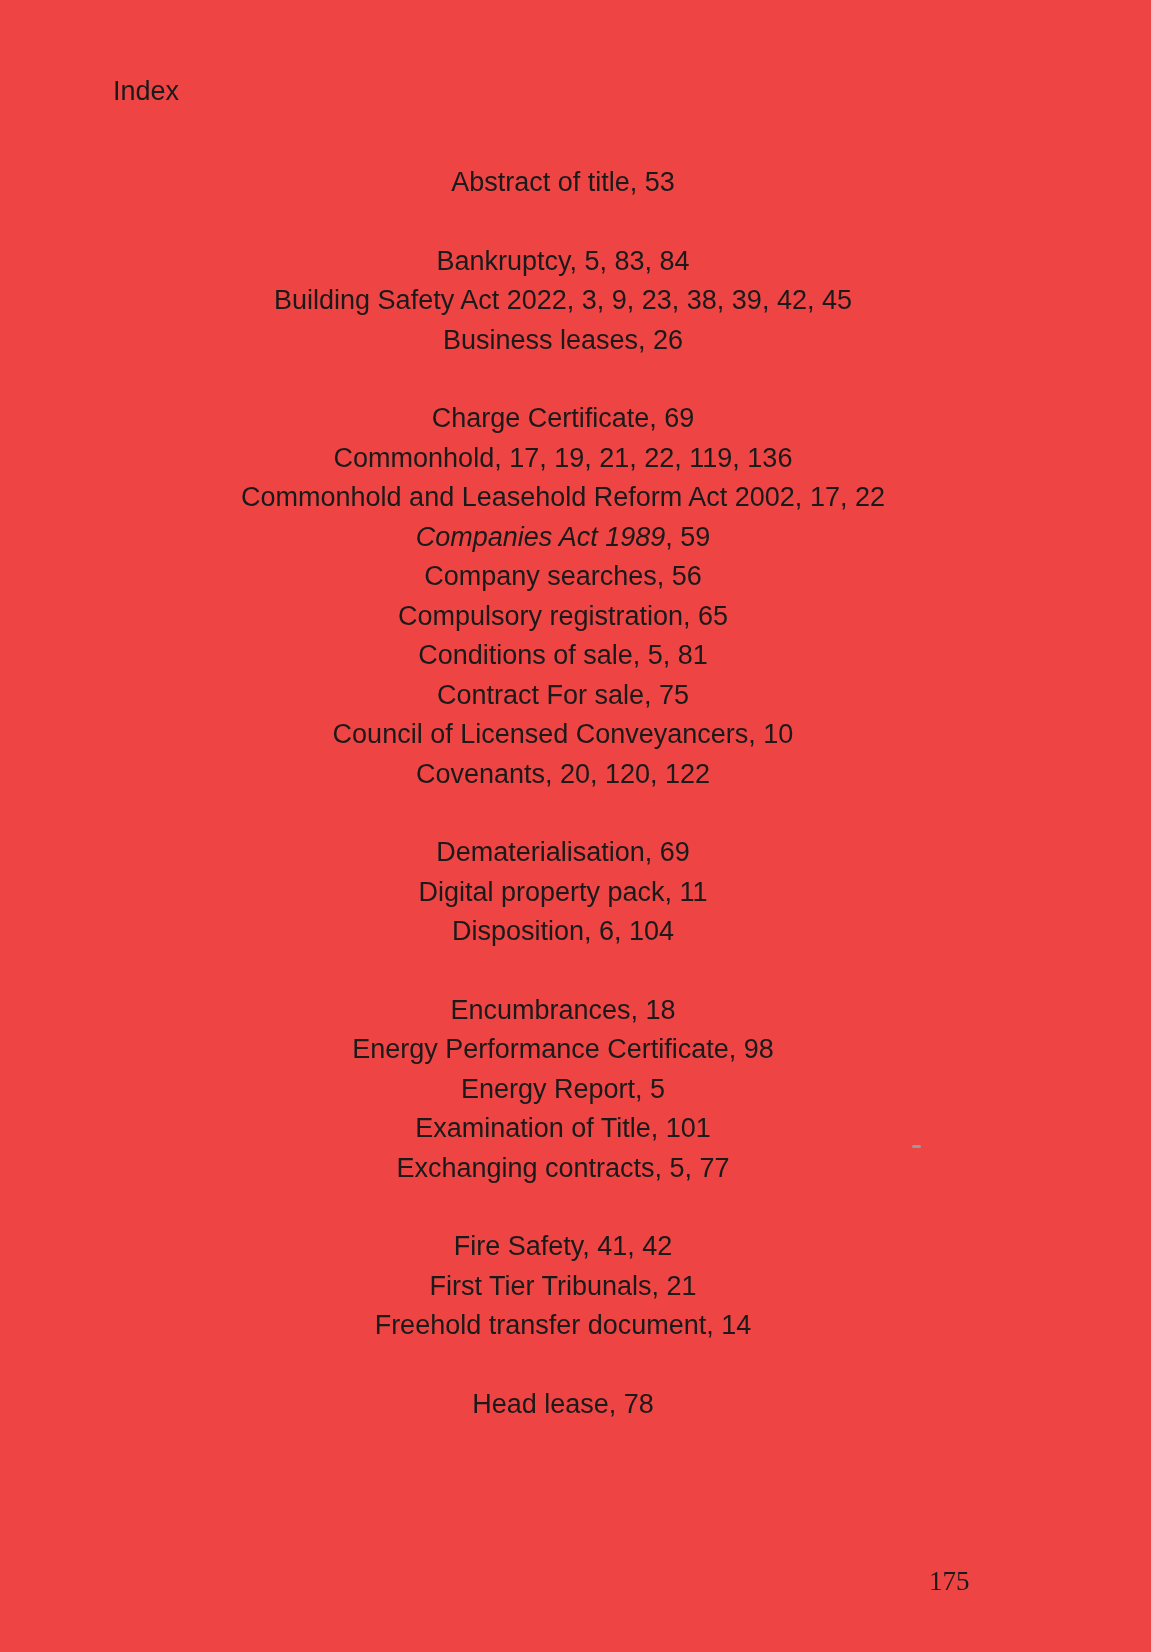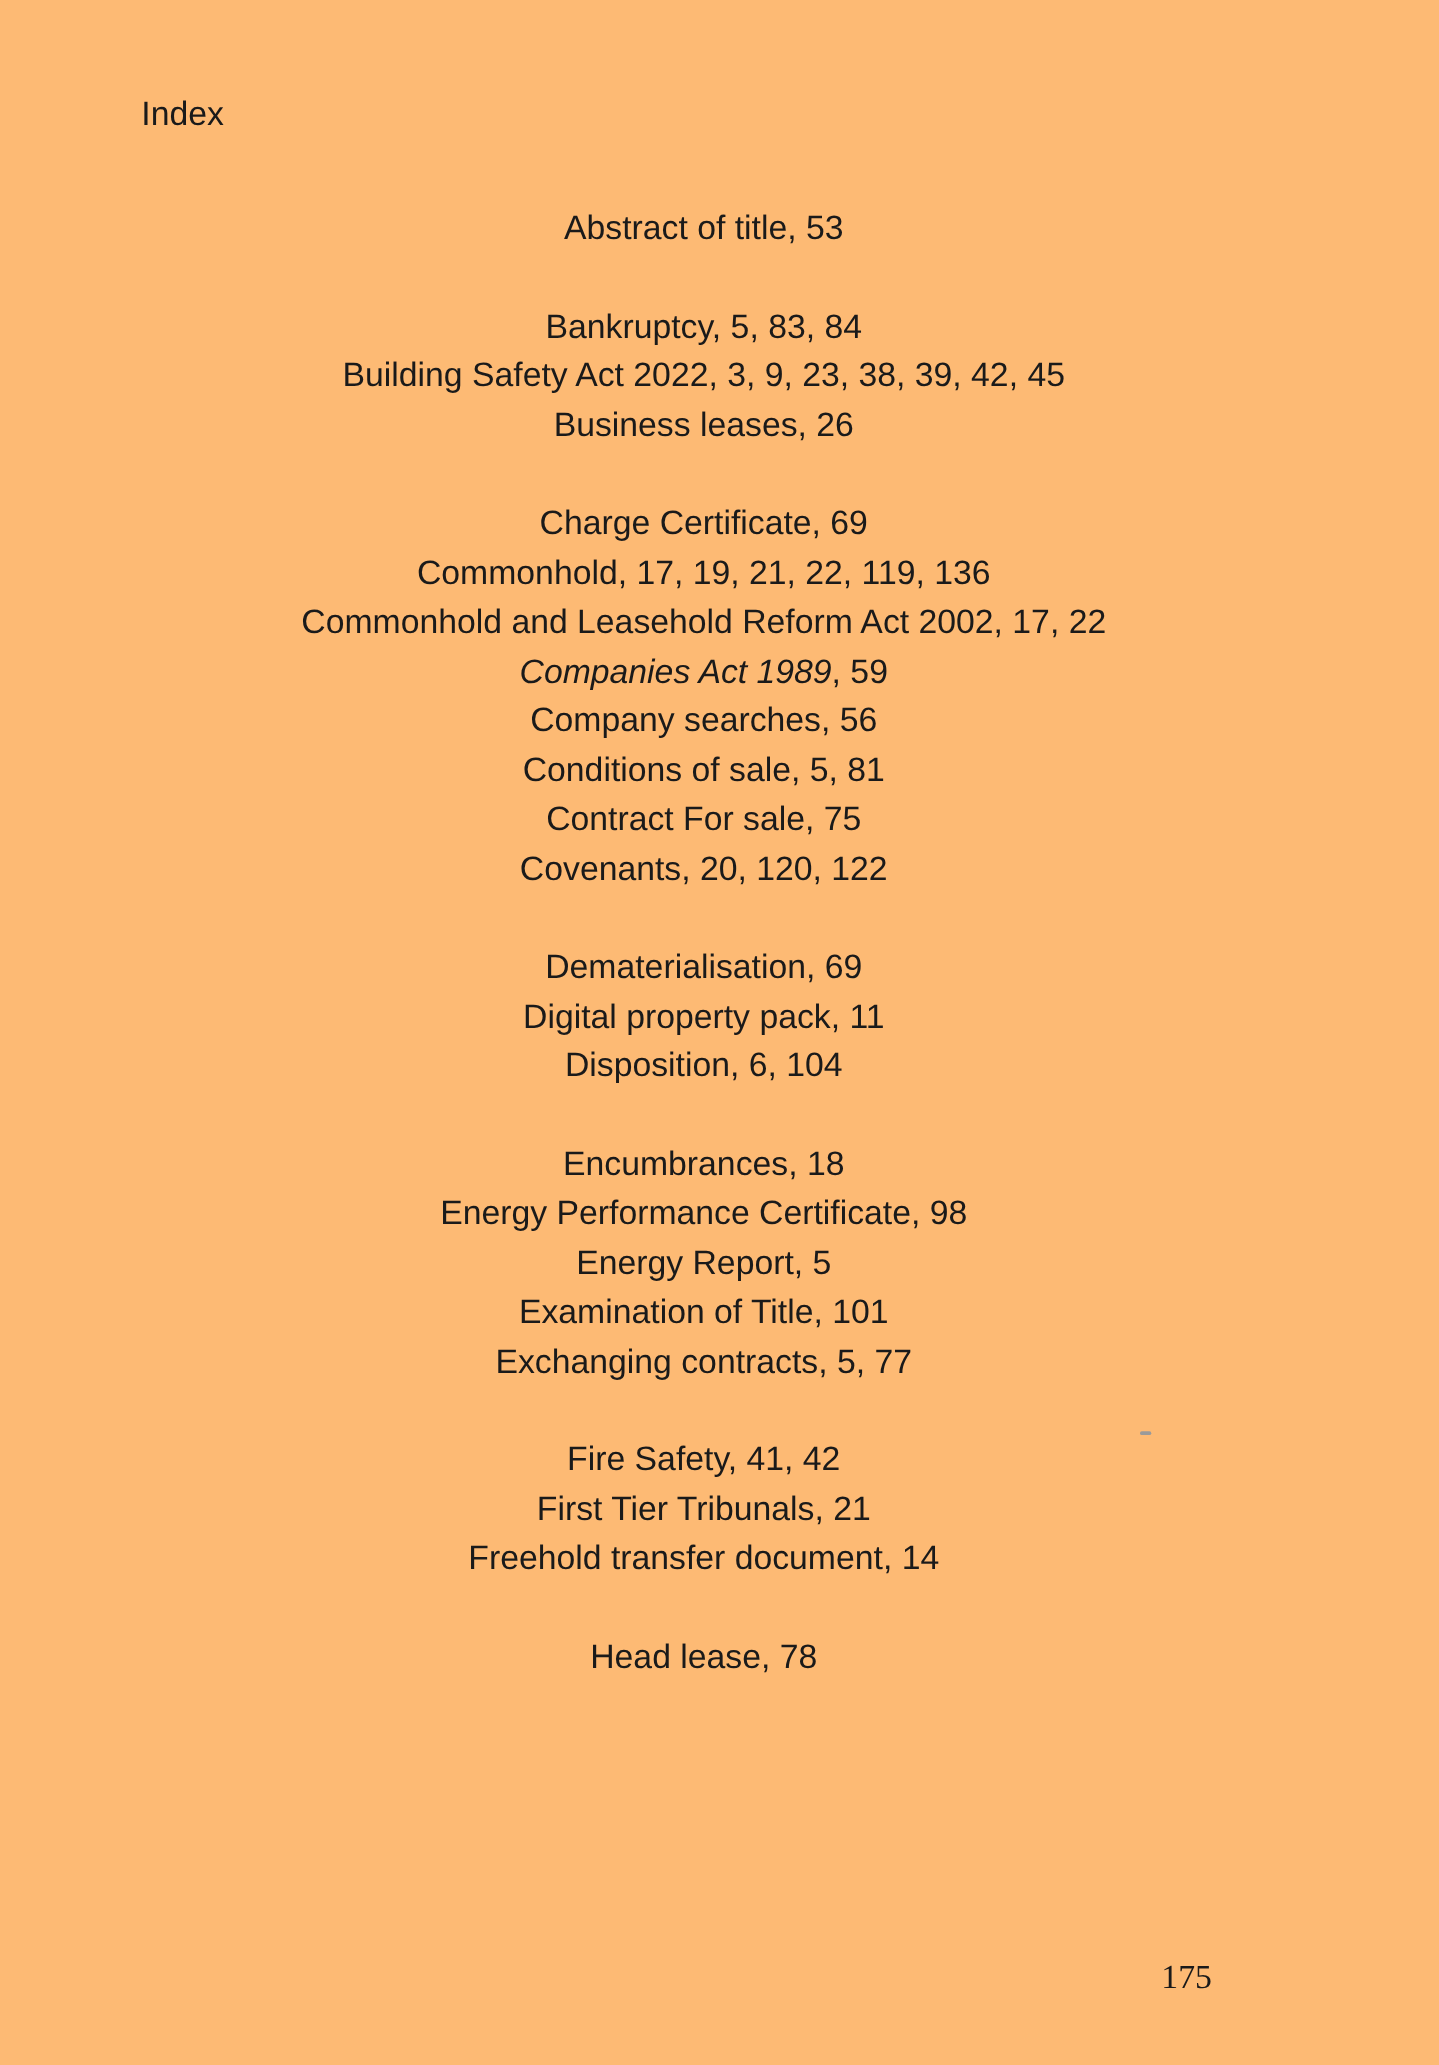--- a/index.html
+++ b/index.html
@@ -4,21 +4,21 @@
 <style>
   html, body {
     margin: 0;
     padding: 0;
     background: #ffffff;
   }
   .page {
     position: relative;
     width: 1151px;
     height: 1652px;
-    background: #fdba74;
+    background: #ef4444;
     overflow: hidden;
     font-family: "Liberation Sans", sans-serif;
     color: #1a1a1a;
   }
   .content {
     position: absolute;
     left: 113px;
     top: 72px;
     width: 900px;
   }
@@ -75,22 +75,24 @@
       <div class="index-entry">Building Safety Act 2022, 3, 9, 23, 38, 39, 42, 45</div>
       <div class="index-entry">Business leases, 26</div>
     </div>
 
     <div class="index-group">
       <div class="index-entry">Charge Certificate, 69</div>
       <div class="index-entry">Commonhold, 17, 19, 21, 22, 119, 136</div>
       <div class="index-entry">Commonhold and Leasehold Reform Act 2002, 17, 22</div>
       <div class="index-entry"><em>Companies Act 1989</em><span>, 59</span></div>
       <div class="index-entry">Company searches, 56</div>
+      <div class="index-entry">Compulsory registration, 65</div>
       <div class="index-entry">Conditions of sale, 5, 81</div>
       <div class="index-entry">Contract For sale, 75</div>
+      <div class="index-entry">Council of Licensed Conveyancers, 10</div>
       <div class="index-entry">Covenants, 20, 120, 122</div>
     </div>
 
     <div class="index-group">
       <div class="index-entry">Dematerialisation, 69</div>
       <div class="index-entry">Digital property pack, 11</div>
       <div class="index-entry">Disposition, 6, 104</div>
     </div>
 
     <div class="index-group">

